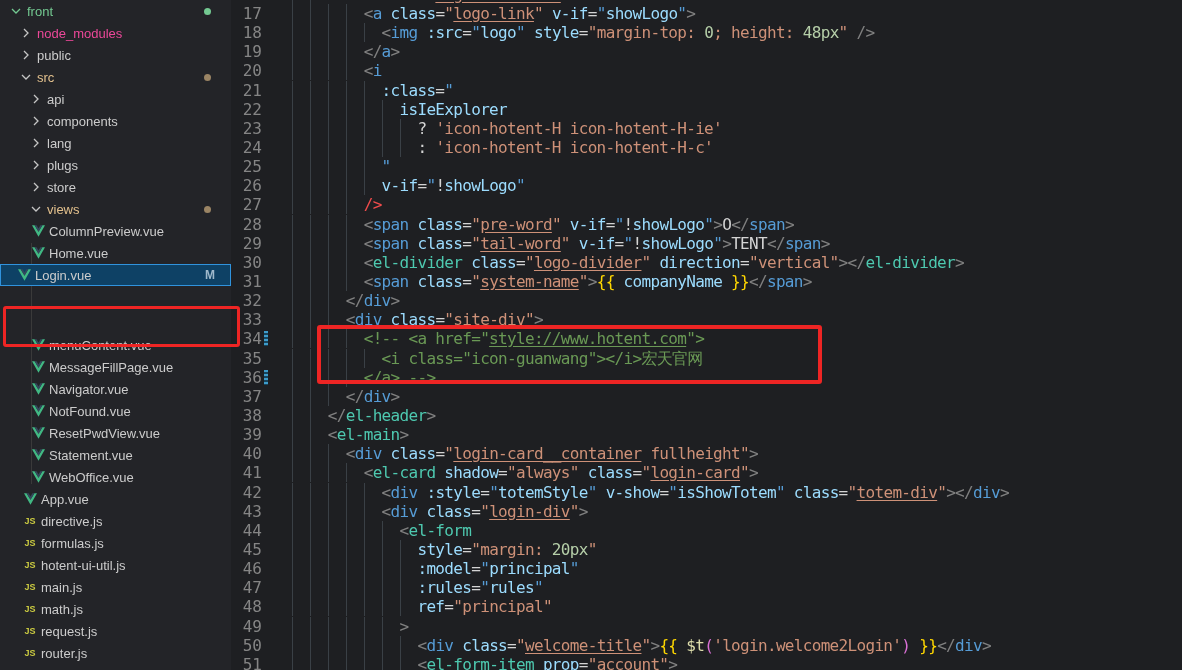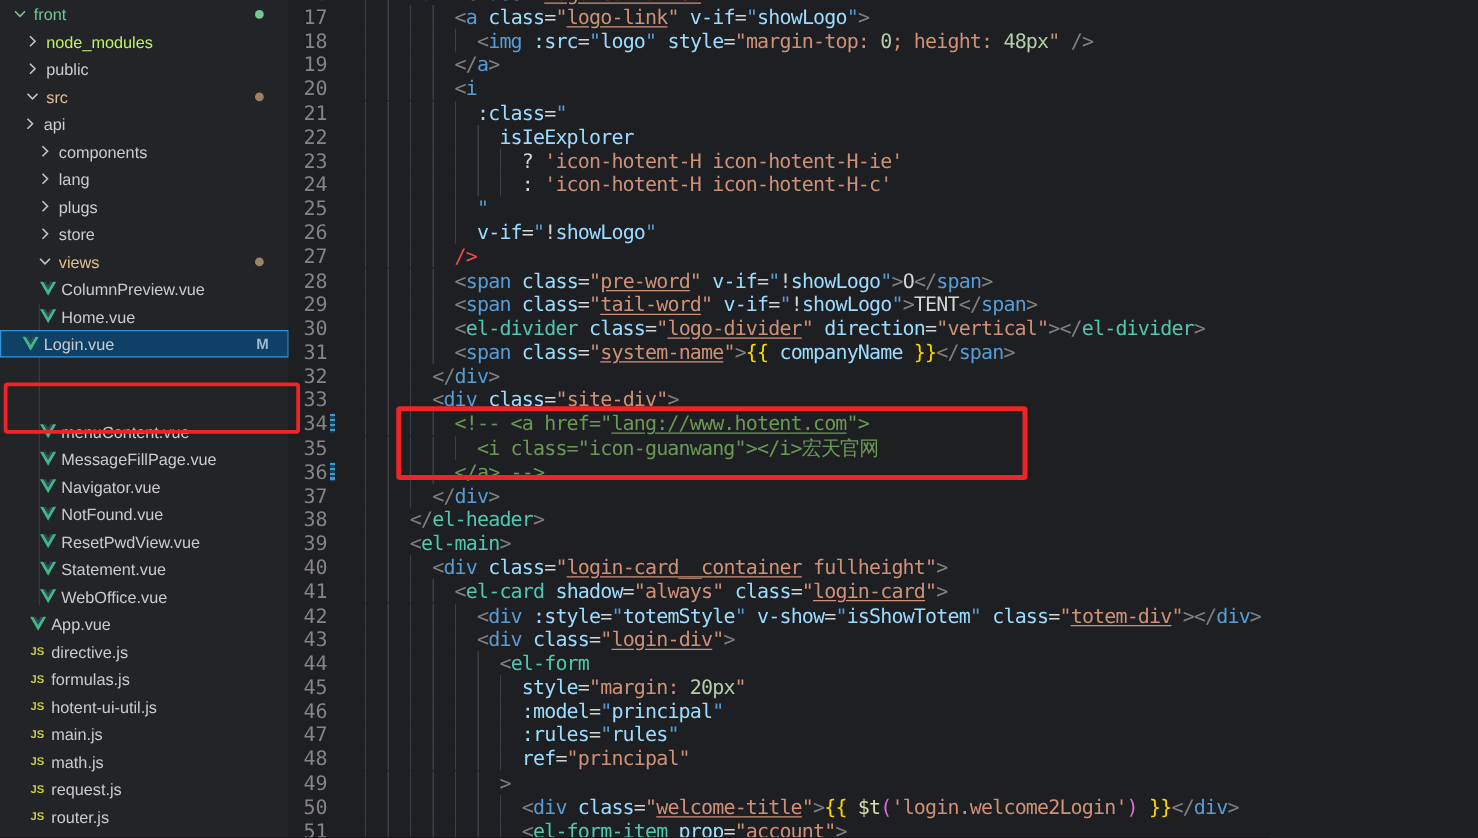--- a/index.html
+++ b/index.html
@@ -51,40 +51,40 @@
         </span>
         <span class="tlabel" style="color: rgb(115, 201, 145);">front</span>
         <span class="dot" style="background: rgb(115, 201, 145);"></span>
       </div>
       <div class="tree-row" style="padding-left: 18px;">
         <span class="chev">
           <svg width="16" height="16" viewBox="0 0 16 16">
             <path d="M6 4l4 4-4 4" stroke="currentColor" stroke-width="1.3" fill="none"></path>
           </svg>
         </span>
-        <span class="tlabel" style="color: #bef264;">node_modules</span>
+        <span class="tlabel" style="color: #ec4899;">node_modules</span>
       </div>
       <div class="tree-row" style="padding-left: 18px;">
         <span class="chev">
           <svg width="16" height="16" viewBox="0 0 16 16">
             <path d="M6 4l4 4-4 4" stroke="currentColor" stroke-width="1.3" fill="none"></path>
           </svg>
         </span>
         <span class="tlabel">public</span>
       </div>
       <div class="tree-row" style="padding-left: 18px;">
         <span class="chev open">
           <svg width="16" height="16" viewBox="0 0 16 16">
             <path d="M6 4l4 4-4 4" stroke="currentColor" stroke-width="1.3" fill="none"></path>
           </svg>
         </span>
         <span class="tlabel" style="color: rgb(226, 192, 141);">src</span>
         <span class="dot" style="background: rgb(154, 132, 100);"></span>
       </div>
-      <div class="tree-row" style="padding-left: 16px;">
+      <div class="tree-row" style="padding-left: 28px;">
         <span class="chev">
           <svg width="16" height="16" viewBox="0 0 16 16">
             <path d="M6 4l4 4-4 4" stroke="currentColor" stroke-width="1.3" fill="none"></path>
           </svg>
         </span>
         <span class="tlabel">api</span>
       </div>
       <div class="tree-row" style="padding-left: 28px;">
         <span class="chev">
           <svg width="16" height="16" viewBox="0 0 16 16">
@@ -288,21 +288,21 @@
         <div class="cl"><span class="num">24</span><span class="code"><span class="g">  </span><span class="g">  </span><span class="g">  </span><span class="g">  </span><span class="g">  </span><span class="g">  </span><span class="g">  </span><span class="tk-w">: </span><span class="tk-s">'icon-hotent-H icon-hotent-H-c'</span></span></div>
         <div class="cl"><span class="num">25</span><span class="code"><span class="g">  </span><span class="g">  </span><span class="g">  </span><span class="g">  </span><span class="g">  </span><span class="tk-q">"</span></span></div>
         <div class="cl"><span class="num">26</span><span class="code"><span class="g">  </span><span class="g">  </span><span class="g">  </span><span class="g">  </span><span class="g">  </span><span class="tk-a">v-if</span><span class="tk-w">=</span><span class="tk-q">"</span><span class="tk-w">!</span><span class="tk-e">showLogo</span><span class="tk-q">"</span></span></div>
         <div class="cl"><span class="num">27</span><span class="code"><span class="g">  </span><span class="g">  </span><span class="g">  </span><span class="g">  </span><span class="tk-r">/&gt;</span></span></div>
         <div class="cl"><span class="num">28</span><span class="code"><span class="g">  </span><span class="g">  </span><span class="g">  </span><span class="g">  </span><span class="tk-b">&lt;</span><span class="tk-t">span</span><span class="tk-w"> </span><span class="tk-a">class</span><span class="tk-w">=</span><span class="tk-s">"</span><span class="tk-su">pre-word</span><span class="tk-s">"</span><span class="tk-w"> </span><span class="tk-a">v-if</span><span class="tk-w">=</span><span class="tk-q">"</span><span class="tk-w">!</span><span class="tk-e">showLogo</span><span class="tk-q">"</span><span class="tk-b">&gt;</span><span class="tk-w">O</span><span class="tk-b">&lt;/</span><span class="tk-t">span</span><span class="tk-b">&gt;</span></span></div>
         <div class="cl"><span class="num">29</span><span class="code"><span class="g">  </span><span class="g">  </span><span class="g">  </span><span class="g">  </span><span class="tk-b">&lt;</span><span class="tk-t">span</span><span class="tk-w"> </span><span class="tk-a">class</span><span class="tk-w">=</span><span class="tk-s">"</span><span class="tk-su">tail-word</span><span class="tk-s">"</span><span class="tk-w"> </span><span class="tk-a">v-if</span><span class="tk-w">=</span><span class="tk-q">"</span><span class="tk-w">!</span><span class="tk-e">showLogo</span><span class="tk-q">"</span><span class="tk-b">&gt;</span><span class="tk-w">TENT</span><span class="tk-b">&lt;/</span><span class="tk-t">span</span><span class="tk-b">&gt;</span></span></div>
         <div class="cl"><span class="num">30</span><span class="code"><span class="g">  </span><span class="g">  </span><span class="g">  </span><span class="g">  </span><span class="tk-b">&lt;</span><span class="tk-c">el-divider</span><span class="tk-w"> </span><span class="tk-a">class</span><span class="tk-w">=</span><span class="tk-s">"</span><span class="tk-su">logo-divider</span><span class="tk-s">"</span><span class="tk-w"> </span><span class="tk-a">direction</span><span class="tk-w">=</span><span class="tk-s">"vertical"</span><span class="tk-b">&gt;&lt;/</span><span class="tk-c">el-divider</span><span class="tk-b">&gt;</span></span></div>
         <div class="cl"><span class="num">31</span><span class="code"><span class="g">  </span><span class="g">  </span><span class="g">  </span><span class="g">  </span><span class="tk-b">&lt;</span><span class="tk-t">span</span><span class="tk-w"> </span><span class="tk-a">class</span><span class="tk-w">=</span><span class="tk-s">"</span><span class="tk-su">system-name</span><span class="tk-s">"</span><span class="tk-b">&gt;</span><span class="tk-y">{{</span><span class="tk-w"> </span><span class="tk-e">companyName</span><span class="tk-w"> </span><span class="tk-y">}}</span><span class="tk-b">&lt;/</span><span class="tk-t">span</span><span class="tk-b">&gt;</span></span></div>
         <div class="cl"><span class="num">32</span><span class="code"><span class="g">  </span><span class="g">  </span><span class="g">  </span><span class="tk-b">&lt;/</span><span class="tk-t">div</span><span class="tk-b">&gt;</span></span></div>
         <div class="cl"><span class="num">33</span><span class="code"><span class="g">  </span><span class="g">  </span><span class="g">  </span><span class="tk-b">&lt;</span><span class="tk-t">div</span><span class="tk-w"> </span><span class="tk-a">class</span><span class="tk-w">=</span><span class="tk-s">"</span><span class="tk-su">site-div</span><span class="tk-s">"</span><span class="tk-b">&gt;</span></span></div>
-        <div class="cl"><span class="num">34</span><span class="gitm"></span><span class="code"><span class="g">  </span><span class="g">  </span><span class="g">  </span><span class="g">  </span><span class="tk-cm">&lt;!-- &lt;a href="</span><span class="tk-cmu">lang://www.hotent.com</span><span class="tk-cm">"&gt;</span></span></div>
+        <div class="cl"><span class="num">34</span><span class="gitm"></span><span class="code"><span class="g">  </span><span class="g">  </span><span class="g">  </span><span class="g">  </span><span class="tk-cm">&lt;!-- &lt;a href="</span><span class="tk-cmu">style://www.hotent.com</span><span class="tk-cm">"&gt;</span></span></div>
         <div class="cl"><span class="num">35</span><span class="code"><span class="g">  </span><span class="g">  </span><span class="g">  </span><span class="g">  </span><span class="g">  </span><span class="tk-cm">&lt;i class="icon-guanwang"&gt;&lt;/i&gt;宏天官网</span></span></div>
         <div class="cl"><span class="num">36</span><span class="gitm"></span><span class="code"><span class="g">  </span><span class="g">  </span><span class="g">  </span><span class="g">  </span><span class="tk-cm">&lt;/a&gt; --&gt;</span></span></div>
         <div class="cl"><span class="num">37</span><span class="code"><span class="g">  </span><span class="g">  </span><span class="g">  </span><span class="tk-b">&lt;/</span><span class="tk-t">div</span><span class="tk-b">&gt;</span></span></div>
         <div class="cl"><span class="num">38</span><span class="code"><span class="g">  </span><span class="g">  </span><span class="tk-b">&lt;/</span><span class="tk-c">el-header</span><span class="tk-b">&gt;</span></span></div>
         <div class="cl"><span class="num">39</span><span class="code"><span class="g">  </span><span class="g">  </span><span class="tk-b">&lt;</span><span class="tk-c">el-main</span><span class="tk-b">&gt;</span></span></div>
         <div class="cl"><span class="num">40</span><span class="code"><span class="g">  </span><span class="g">  </span><span class="g">  </span><span class="tk-b">&lt;</span><span class="tk-t">div</span><span class="tk-w"> </span><span class="tk-a">class</span><span class="tk-w">=</span><span class="tk-s">"</span><span class="tk-su">login-card__container</span><span class="tk-s"> fullheight"</span><span class="tk-b">&gt;</span></span></div>
         <div class="cl"><span class="num">41</span><span class="code"><span class="g">  </span><span class="g">  </span><span class="g">  </span><span class="g">  </span><span class="tk-b">&lt;</span><span class="tk-c">el-card</span><span class="tk-w"> </span><span class="tk-a">shadow</span><span class="tk-w">=</span><span class="tk-s">"always"</span><span class="tk-w"> </span><span class="tk-a">class</span><span class="tk-w">=</span><span class="tk-s">"</span><span class="tk-su">login-card</span><span class="tk-s">"</span><span class="tk-b">&gt;</span></span></div>
         <div class="cl"><span class="num">42</span><span class="code"><span class="g">  </span><span class="g">  </span><span class="g">  </span><span class="g">  </span><span class="g">  </span><span class="tk-b">&lt;</span><span class="tk-t">div</span><span class="tk-w"> </span><span class="tk-a">:style</span><span class="tk-w">=</span><span class="tk-q">"</span><span class="tk-e">totemStyle</span><span class="tk-q">"</span><span class="tk-w"> </span><span class="tk-a">v-show</span><span class="tk-w">=</span><span class="tk-q">"</span><span class="tk-e">isShowTotem</span><span class="tk-q">"</span><span class="tk-w"> </span><span class="tk-a">class</span><span class="tk-w">=</span><span class="tk-s">"</span><span class="tk-su">totem-div</span><span class="tk-s">"</span><span class="tk-b">&gt;&lt;/</span><span class="tk-t">div</span><span class="tk-b">&gt;</span></span></div>
         <div class="cl"><span class="num">43</span><span class="code"><span class="g">  </span><span class="g">  </span><span class="g">  </span><span class="g">  </span><span class="g">  </span><span class="tk-b">&lt;</span><span class="tk-t">div</span><span class="tk-w"> </span><span class="tk-a">class</span><span class="tk-w">=</span><span class="tk-s">"</span><span class="tk-su">login-div</span><span class="tk-s">"</span><span class="tk-b">&gt;</span></span></div>
         <div class="cl"><span class="num">44</span><span class="code"><span class="g">  </span><span class="g">  </span><span class="g">  </span><span class="g">  </span><span class="g">  </span><span class="g">  </span><span class="tk-b">&lt;</span><span class="tk-c">el-form</span></span></div>

